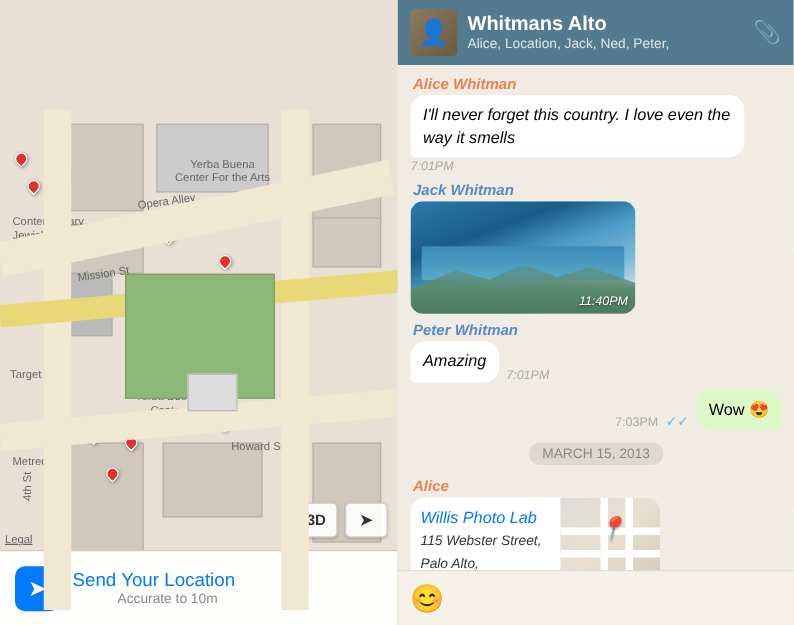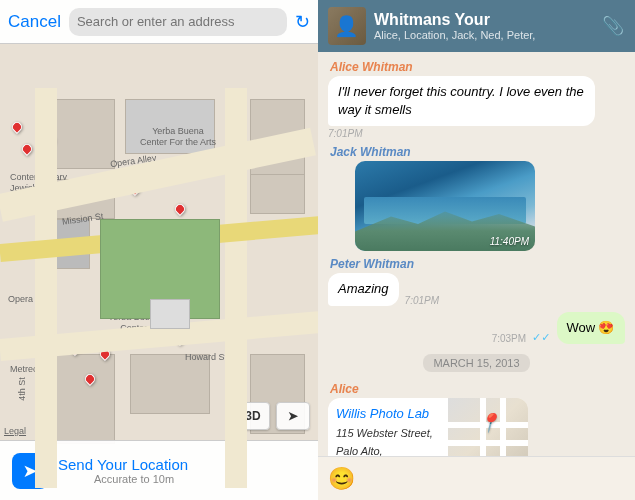--- a/index.html
+++ b/index.html
@@ -290,21 +290,20 @@
     .msg-time.right { }
     .msg-check { color: #4fc3f7; font-size: 11px; }
 
     
     .msg-image {
       width: 180px;
       height: 90px;
       border-radius: 10px;
       overflow: hidden;
       position: relative;
-      margin-left: 27px;
     }
     .msg-image-inner {
       width: 100%;
       height: 100%;
       background: linear-gradient(160deg, #2c7aaa 0%, #1a5c8a 30%, #4a9cc7 50%, #7bb8d4 70%, #c8d8e4 85%, #d4c8b0 100%);
       position: relative;
     }
     
     .mountain-bg {
       position: absolute;
@@ -417,27 +416,20 @@
       position: absolute;
       background: #d0c8bc;
       border: 1px solid #b8b0a4;
     }
   </style>
 </head>
 <body>
 
 <div class="map-panel">
 
-  <div class="map-header">
-    <button class="cancel-btn">Cancel</button>
-    <div class="search-bar">
-      <input type="text" placeholder="Search or enter an address" style="">
-    </div>
-    <span class="refresh-icon">↻</span>
-  </div>
 
   <div class="map-bg">
 
     <div style="position:absolute;top:150px;left:0;width:320px;height:28px;background:#f0e8d0;transform:rotate(-12deg);transform-origin:left center;z-index:1;"></div>
 
     <div style="position:absolute;top:44px;left:35px;width:22px;height:400px;background:#f0e8d0;z-index:1;"></div>
 
     <div style="position:absolute;top:44px;left:225px;width:22px;height:400px;background:#f0e8d0;z-index:1;"></div>
 
     <div style="position:absolute;top:295px;left:0;width:320px;height:22px;background:#f0e8d0;transform:rotate(-5deg);transform-origin:left center;z-index:1;"></div>
@@ -461,21 +453,21 @@
 
     <span class="street-label" style="top:170px;left:62px;transform:rotate(-8deg);">Mission St</span>
     <span class="street-label" style="top:340px;left:10px;transform:rotate(-90deg);">4th St</span>
     <span class="street-label" style="top:140px;left:220px;transform:rotate(-90deg);">3rd St</span>
     <span class="street-label" style="top:308px;left:185px;">Howard St</span>
     <span class="street-label" style="top:112px;left:110px;transform:rotate(-8deg);">Opera Alley</span>
     <span class="street-label" style="top:82px;left:140px;text-align:center;line-height:1.2;">Yerba Buena<br>Center For the Arts</span>
     <span class="street-label" style="top:218px;left:108px;text-align:center;line-height:1.2;">Yerba Buena<br>Gardens</span>
     <span class="street-label" style="top:268px;left:108px;text-align:center;line-height:1.2;">Yerba Buena<br>Center</span>
     <span class="street-label" style="top:128px;left:10px;text-align:left;line-height:1.2;">Contemporary<br>Jewish Museum</span>
-    <span class="street-label" style="top:250px;left:8px;">Opera</span>
+    <span class="street-label" style="top:250px;left:8px;">Target</span>
     <span class="street-label" style="top:320px;left:10px;">Metreon</span>
 
     <div class="pin" style="position:absolute;top:78px;left:12px;">
         <div class="pin-head"></div>
       </div>
     <div class="pin" style="position:absolute;top:100px;left:22px;">
         <div class="pin-head"></div>
       </div>
     <div class="pin" style="position:absolute;top:92px;left:45px;">
         <div class="pin-head"></div>
@@ -526,21 +518,21 @@
   </div>
 </div>
 
 <div class="chat-panel">
 
   <div class="chat-header">
     <div class="chat-avatar">
       <div class="avatar-person">👤</div>
     </div>
     <div class="chat-info">
-      <div class="chat-title">Whitmans Your</div>
+      <div class="chat-title">Whitmans Alto</div>
       <div class="chat-members">Alice, Location, Jack, Ned, Peter,</div>
     </div>
     <span class="paperclip-icon">📎</span>
   </div>
 
   <div class="chat-messages">
 
     <div class="msg-row other">
       <span class="msg-sender alice">Alice Whitman</span>
       <div class="msg-bubble incoming">I'll never forget this country. I love even the way it smells</div>

